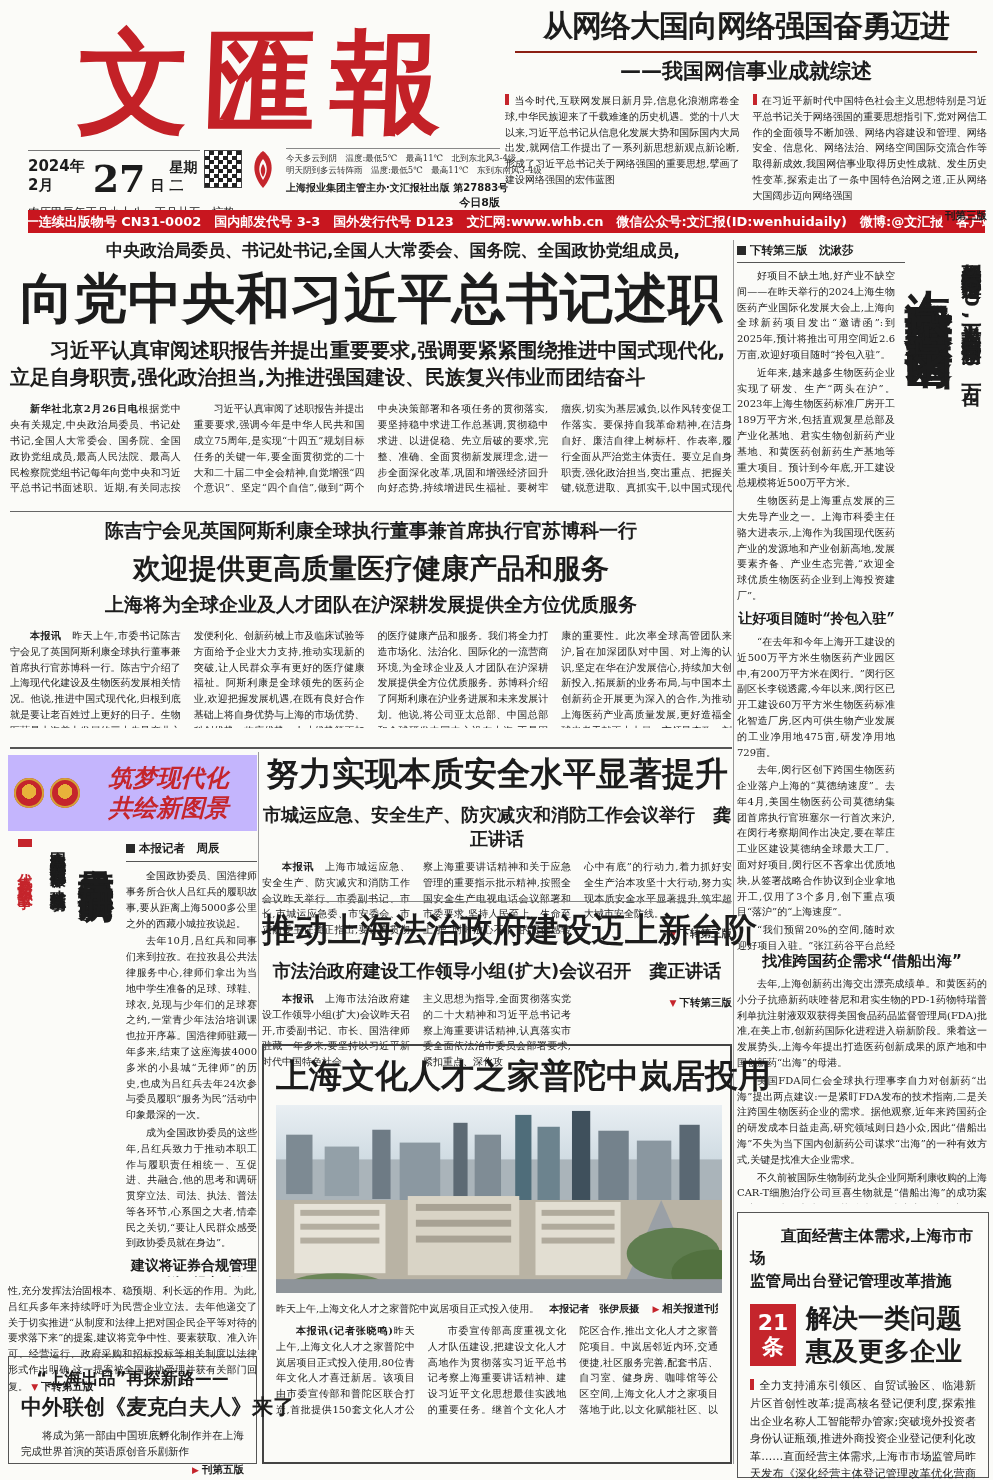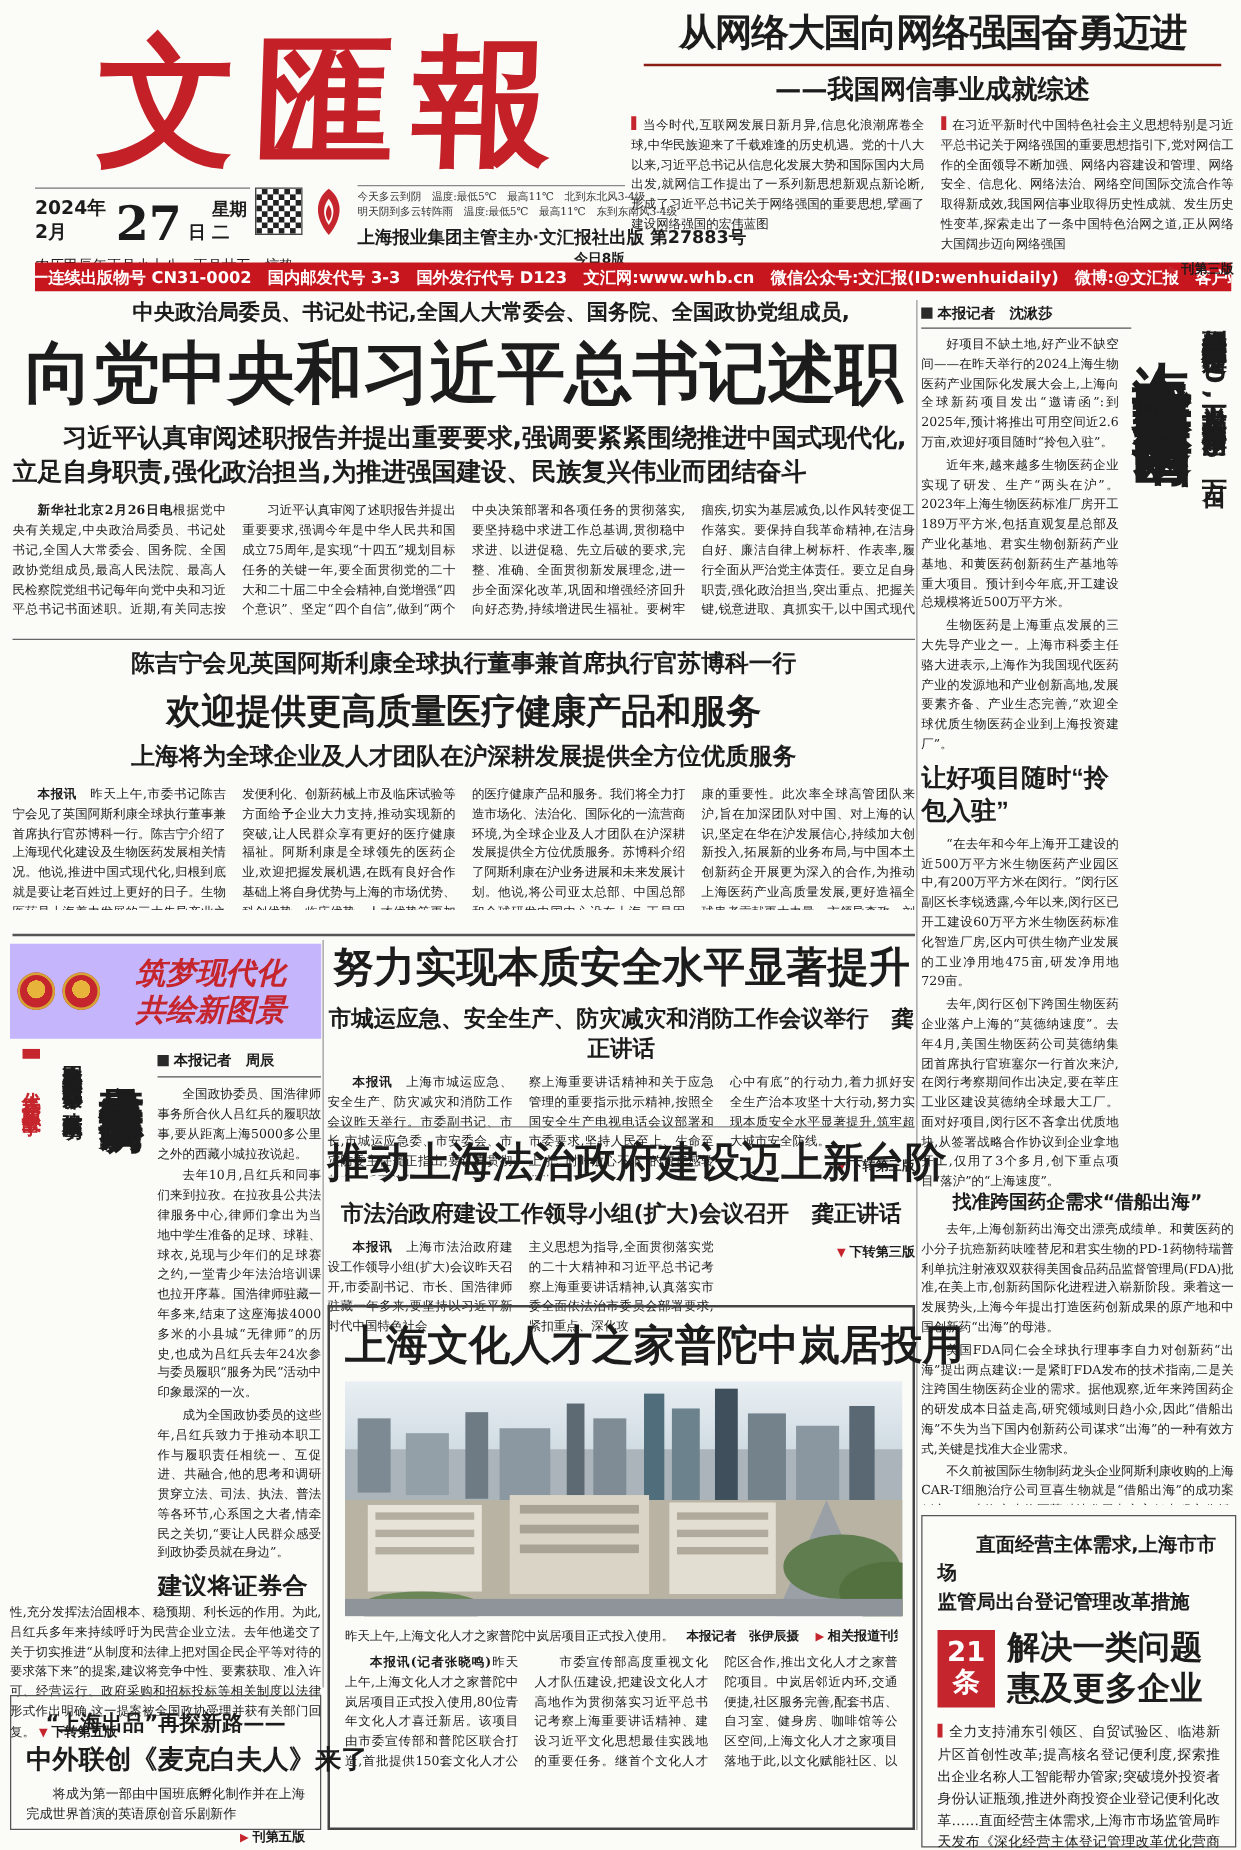--- a/index.html
+++ b/index.html
@@ -15,21 +15,21 @@
   .daterow .ym{font-size:15px;font-weight:bold;}
   .daterow .dd{font-size:38px;font-weight:bold;line-height:.85;font-family:"DejaVu Serif",serif;}
   .daterow .sm{font-size:14px;font-weight:bold;}
   .lunar{font-size:11.5px;margin-top:10px;white-space:nowrap;}
   .qr{left:204px;top:150px;width:36px;height:36px;border:1px solid #444;background:
       conic-gradient(#222 90deg,#fff 90deg 180deg,#222 180deg 270deg,#fff 270deg);
       background-size:9px 9px;}
   .phoenix{left:247px;top:150px;width:32px;height:40px;}
   .wxblock{left:286px;top:148px;width:214px;border-top:1px solid #888;padding-top:3px;}
   .wline{font-size:8.5px;line-height:1.45;color:#333;white-space:nowrap;}
-  .pubrow{font-size:14px;font-weight:bold;margin-top:4px;white-space:nowrap;font-family:"DejaVu Sans",sans-serif;}
+  .pubrow{font-size:10px;font-weight:bold;margin-top:4px;white-space:nowrap;font-family:"DejaVu Sans",sans-serif;}
   .pages{font-size:11px;font-weight:bold;text-align:right;font-family:"DejaVu Sans",sans-serif;}
   
   .infobar{left:28px;top:210px;width:957px;height:23px;background:#c8161f;color:#fff;
            display:flex;align-items:center;justify-content:center;font-size:13px;font-weight:bold;
            font-family:"DejaVu Sans",sans-serif;white-space:nowrap;overflow:hidden;}
   
   .netart{left:505px;top:6px;width:482px;}
   .netart .t{font-size:30px;font-weight:900;text-align:center;font-family:"DejaVu Sans",sans-serif;
              white-space:nowrap;letter-spacing:-1px;}
   .netart .rule{border-bottom:2px solid #8c1f14;margin:4px 10px 4px 10px;}
@@ -72,21 +72,21 @@
   .leftmain{display:flex;margin-top:8px;height:438px;overflow:hidden;}
   .vtext{writing-mode:vertical-rl;}
   .series{width:26px;color:#c5252c;font-weight:bold;font-size:15px;font-family:"DejaVu Sans",sans-serif;
           height:300px;letter-spacing:3px;}
   .vmark{width:14px;height:8px;background:#c5252c;margin:0 auto 6px auto;}
   .lkick{width:34px;font-size:16px;font-weight:bold;font-family:"DejaVu Sans",sans-serif;height:436px;letter-spacing:1px;}
   .lhl{width:52px;font-size:36px;font-weight:900;font-family:"DejaVu Sans",sans-serif;height:436px;letter-spacing:2px;}
   .lbody{flex:1;min-width:0;padding-left:6px;overflow:hidden;}
   .byline{font-size:11.5px;font-weight:bold;border-bottom:1px solid #555;padding-bottom:4px;margin-bottom:6px;
           font-family:"DejaVu Sans",sans-serif;white-space:nowrap;}
-  .insub{font-size:20px;font-weight:bold;font-family:Liberation Sans, sans-serif;text-align:left;margin:6px 0;line-height:1.3;}
+  .insub{font-size:14px;font-weight:bold;font-family:Liberation Mono, monospace;text-align:right;margin:6px 0;line-height:1.3;}
   .leftwide{margin-top:6px;}
   
   .midhl{font-size:33px;font-weight:900;text-align:center;font-family:"DejaVu Sans",sans-serif;white-space:nowrap;}
   .midsub{font-size:18px;font-weight:bold;text-align:center;font-family:"DejaVu Sans",sans-serif;margin:6px 0 8px 0;}
   .safety{left:262px;top:752px;width:470px;}
   .safebody{height:82px;overflow:hidden;}
   .hr3{left:262px;top:901px;width:470px;border-top:1px solid #888;}
   .lawgov{left:262px;top:908px;width:470px;}
   .lawbody{height:78px;overflow:hidden;}
   
@@ -350,21 +350,21 @@
   </div>
 
   <div class="abs macbox">
     <div class="macl1">“上海出品”再探新路——</div>
     <div class="macl2">中外联创《麦克白夫人》来了</div>
     <div class="macdesc">将成为第一部由中国班底孵化制作并在上海完成世界首演的英语原创音乐剧新作</div>
     <div class="jump jr"><span class="ic">▶</span><span>刊第五版</span></div>
   </div>
 
   <div class="abs rbyline">
-    <div class="byline"><span class="sqmark"></span><span>本报记者　沈湫莎</span></div>
+    <div class="byline"><span class="sqmark"></span><span>下转第三版　沈湫莎</span></div>
   </div>
 
   <div class="abs rbody bodytext">
     <p class="para"><span>好项目不缺土地,好产业不缺空间——在昨天举行的2024上海生物医药产业国际化发展大会上,上海向全球新药项目发出“邀请函”:到2025年,预计将推出可用空间近2.6万亩,欢迎好项目随时“拎包入驻”。</span></p>
     <p class="para"><span>近年来,越来越多生物医药企业实现了研发、生产“两头在沪”。2023年上海生物医药标准厂房开工189万平方米,包括直观复星总部及产业化基地、君实生物创新药产业基地、和黄医药创新药生产基地等重大项目。预计到今年底,开工建设总规模将近500万平方米。</span></p>
     <p class="para"><span>生物医药是上海重点发展的三大先导产业之一。上海市科委主任骆大进表示,上海作为我国现代医药产业的发源地和产业创新高地,发展要素齐备、产业生态完善,“欢迎全球优质生物医药企业到上海投资建厂”。</span></p>
     <div class="insub">让好项目随时“拎包入驻”</div>
     <p class="para"><span>“在去年和今年上海开工建设的近500万平方米生物医药产业园区中,有200万平方米在闵行。”闵行区副区长李锐透露,今年以来,闵行区已开工建设60万平方米生物医药标准化智造厂房,区内可供生物产业发展的工业净用地475亩,研发净用地729亩。</span></p>
     <p class="para"><span>去年,闵行区创下跨国生物医药企业落户上海的“莫德纳速度”。去年4月,美国生物医药公司莫德纳集团首席执行官班塞尔一行首次来沪,在闵行考察期间作出决定,要在莘庄工业区建设莫德纳全球最大工厂。面对好项目,闵行区不吝拿出优质地块,从签署战略合作协议到企业拿地开工,仅用了3个多月,创下重点项目“落沪”的“上海速度”。</span></p>
     <p class="para"><span>“我们预留20%的空间,随时欢迎好项目入驻。”张江药谷平台总经理姜涛说。事实上,在寸土寸金的张江,被誉为“新药摇篮”的国家级生物医药专业孵化器根本不愁地方租不出去,但近年来,他们主动空出20%的“自留地”,以便让好项目随时“拎包入驻”。</span></p>

